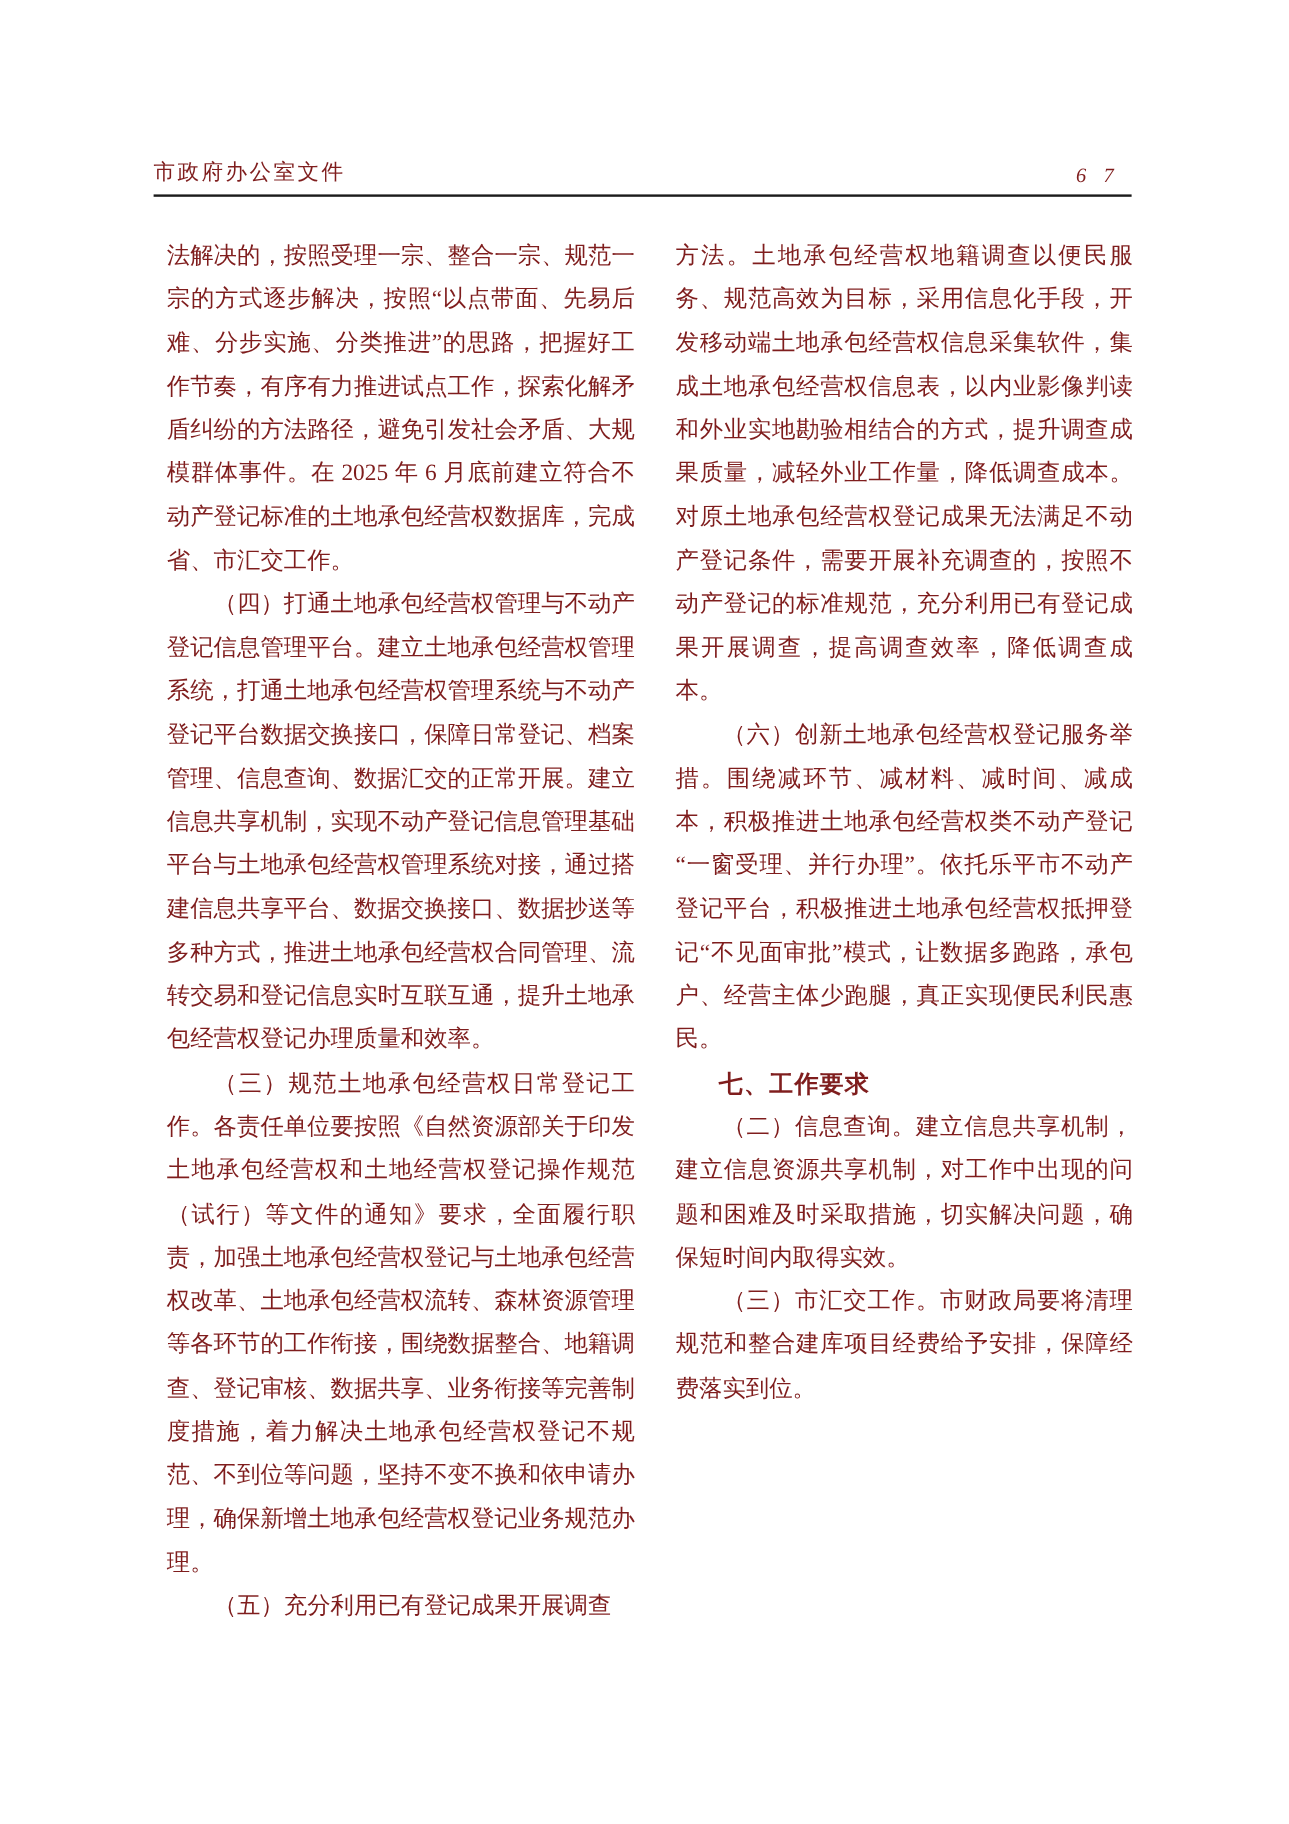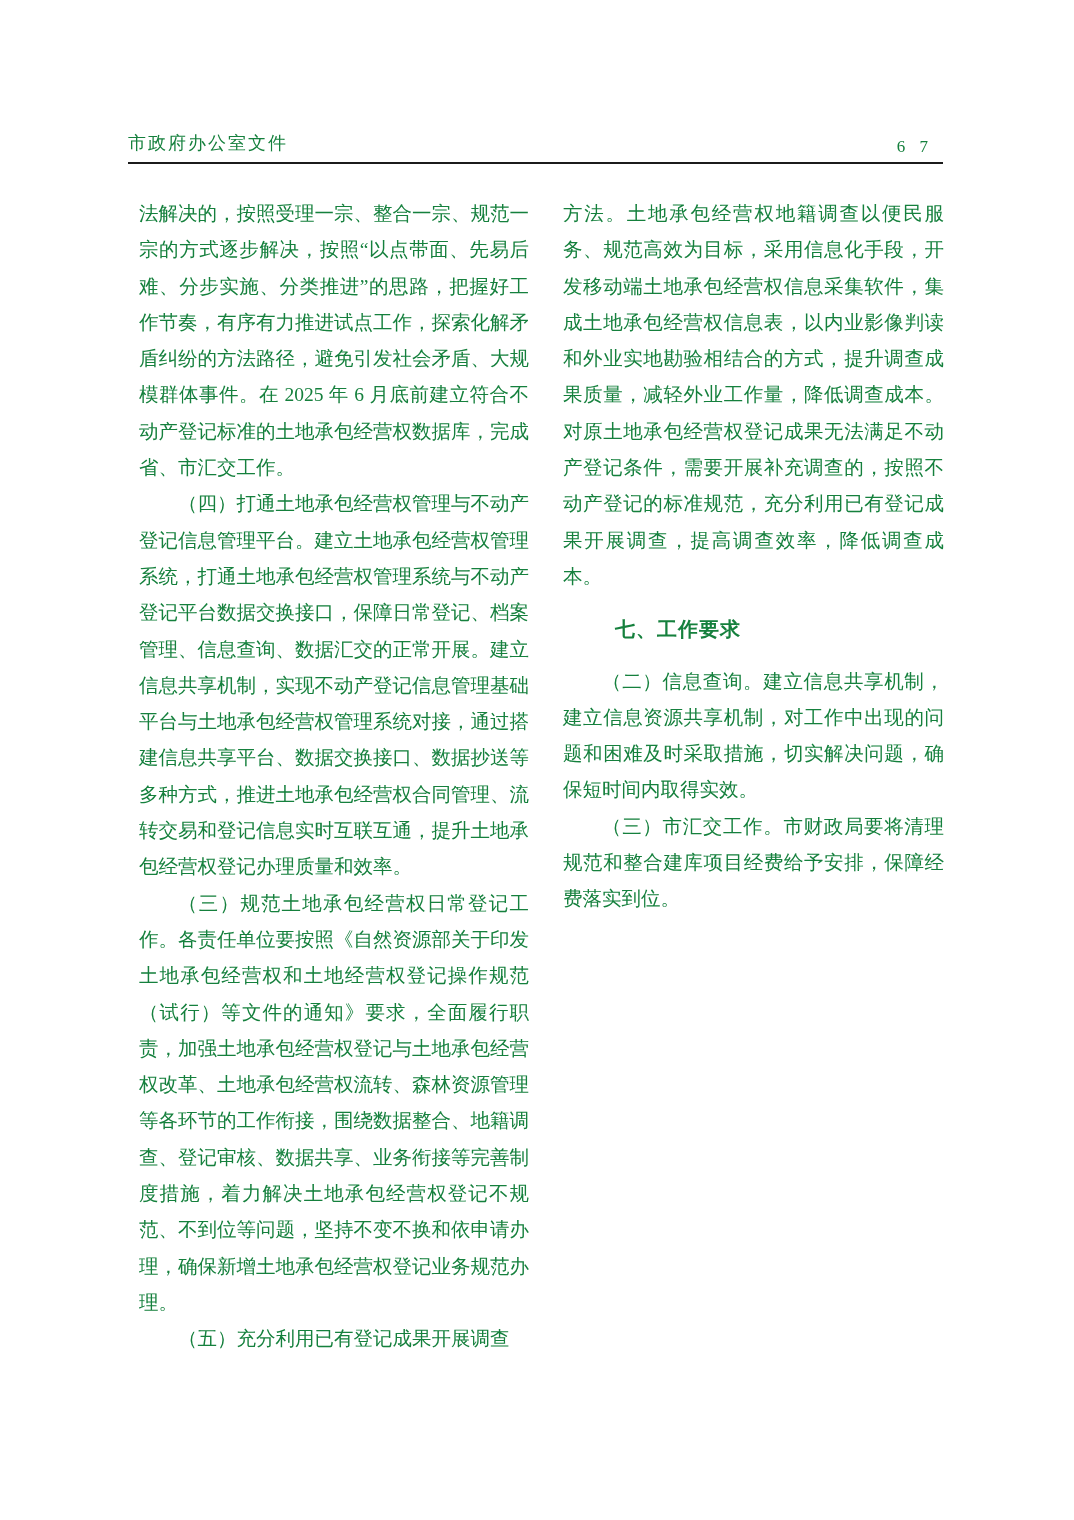--- a/index.html
+++ b/index.html
@@ -2,21 +2,21 @@
 <html lang="zh"><head>
 <meta charset="utf-8">
 <style>
   html, body { margin: 0; padding: 0; background: #e8e8e8; }
   .page {
     position: relative;
     width: 1074px;
     height: 1520px;
     background: #ffffff;
     font-family: "Liberation Serif", "DejaVu Serif", serif;
-    color: #15803d;
+    color: #7f1d1d;
     overflow: hidden;
   }
   .doc-header {
     position: absolute;
     left: 128px;
     top: 131px;
     width: 815px;
     display: flex;
     justify-content: space-between;
     align-items: flex-end;
@@ -25,20 +25,21 @@
   }
   .header-title {
     font-size: 18px;
     letter-spacing: 2px;
   }
   .page-number {
     font-size: 17px;
     letter-spacing: 5px;
     margin-right: 10px;
     line-height: 1;
+    font-style: italic;
   }
   .columns {
     position: absolute;
     left: 139px;
     top: 196px;
     width: 805px;
     display: flex;
     gap: 34px;
     justify-content: center;
   }
@@ -52,21 +53,21 @@
     text-align: justify;
     text-justify: inter-ideograph;
     text-indent: 2em;
     word-break: break-all;
   }
   .para.no-indent { text-indent: 0; }
   .kai {
     
   }
   .section-heading {
-    margin: 16px;
+    margin: 0;
     font-size: 20px;
     line-height: 36.3px;
     font-weight: bold;
     font-family: "Liberation Sans", "DejaVu Sans", sans-serif;
     text-indent: 1.8em;
     letter-spacing: 1px;
   }
 </style>
 </head>
 <body>
@@ -82,20 +83,21 @@
 
     <section class="col col-left">
       <p class="para no-indent"><span>法解决的，按照受理一宗、整合一宗、规范一宗的方式逐步解决，按照“以点带面、先易后难、分步实施、分类推进”的思路，把握好工作节奏，有序有力推进试点工作，探索化解矛盾纠纷的方法路径，避免引发社会矛盾、大规模群体事件。在 2025 年 6 月底前建立符合不动产登记标准的土地承包经营权数据库，完成省、市汇交工作。</span></p>
       <p class="para"><span class="kai">（四）打通土地承包经营权管理与不动产登记信息管理平台。</span><span>建立土地承包经营权管理系统，打通土地承包经营权管理系统与不动产登记平台数据交换接口，保障日常登记、档案管理、信息查询、数据汇交的正常开展。建立信息共享机制，实现不动产登记信息管理基础平台与土地承包经营权管理系统对接，通过搭建信息共享平台、数据交换接口、数据抄送等多种方式，推进土地承包经营权合同管理、流转交易和登记信息实时互联互通，提升土地承包经营权登记办理质量和效率。</span></p>
       <p class="para"><span class="kai">（三）规范土地承包经营权日常登记工作。</span><span>各责任单位要按照《自然资源部关于印发土地承包经营权和土地经营权登记操作规范（试行）等文件的通知》要求，全面履行职责，加强土地承包经营权登记与土地承包经营权改革、土地承包经营权流转、森林资源管理等各环节的工作衔接，围绕数据整合、地籍调查、登记审核、数据共享、业务衔接等完善制度措施，着力解决土地承包经营权登记不规范、不到位等问题，坚持不变不换和依申请办理，确保新增土地承包经营权登记业务规范办理。</span></p>
       <p class="para"><span class="kai">（五）充分利用已有登记成果开展调查</span></p>
     </section>
 
     <section class="col col-right">
       <p class="para no-indent"><span class="kai">方法。</span><span>土地承包经营权地籍调查以便民服务、规范高效为目标，采用信息化手段，开发移动端土地承包经营权信息采集软件，集成土地承包经营权信息表，以内业影像判读和外业实地勘验相结合的方式，提升调查成果质量，减轻外业工作量，降低调查成本。对原土地承包经营权登记成果无法满足不动产登记条件，需要开展补充调查的，按照不动产登记的标准规范，充分利用已有登记成果开展调查，提高调查效率，降低调查成本。</span></p>
+      <p class="para"><span class="kai">（六）创新土地承包经营权登记服务举措。</span><span>围绕减环节、减材料、减时间、减成本，积极推进土地承包经营权类不动产登记“一窗受理、并行办理”。依托乐平市不动产登记平台，积极推进土地承包经营权抵押登记“不见面审批”模式，让数据多跑路，承包户、经营主体少跑腿，真正实现便民利民惠民。</span></p>
 
       <h3 class="section-heading">七、工作要求</h3>
 
       <p class="para"><span class="kai">（二）信息查询。</span><span>建立信息共享机制，建立信息资源共享机制，对工作中出现的问题和困难及时采取措施，切实解决问题，确保短时间内取得实效。</span></p>
       <p class="para"><span class="kai">（三）市汇交工作。</span><span>市财政局要将清理规范和整合建库项目经费给予安排，保障经费落实到位。</span></p>
     </section>
 
   </main>
 
 </div>

